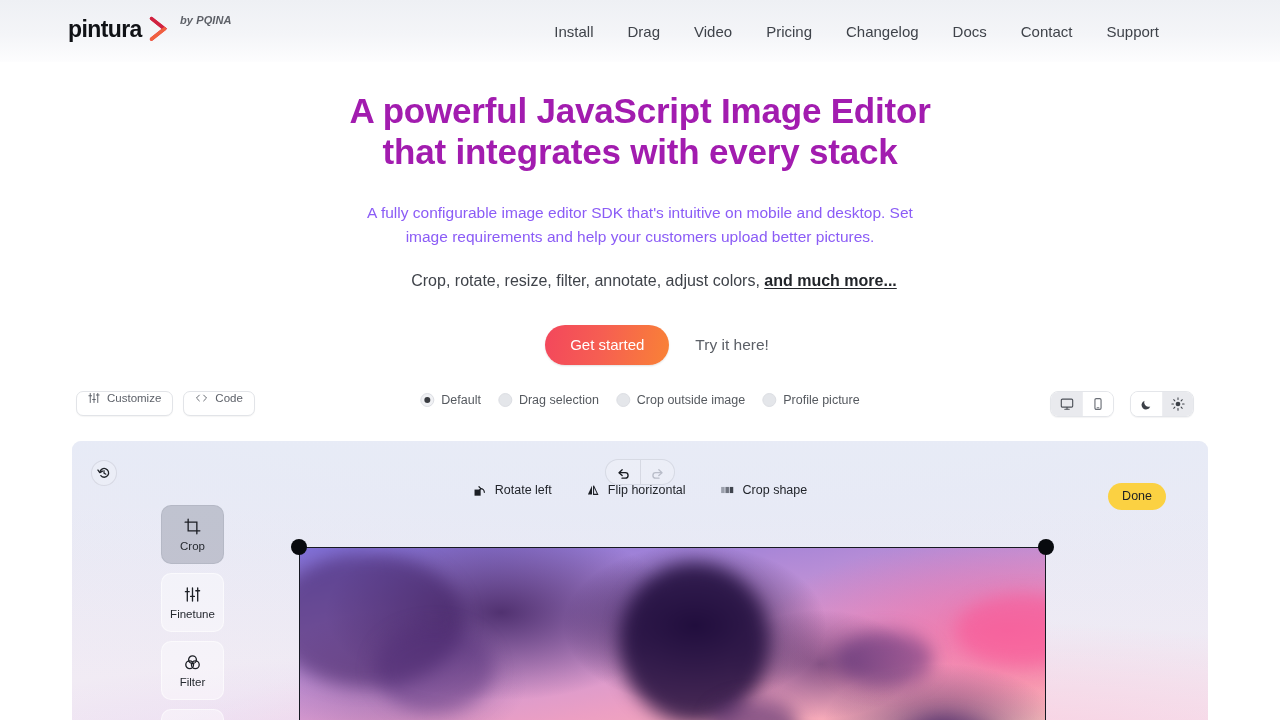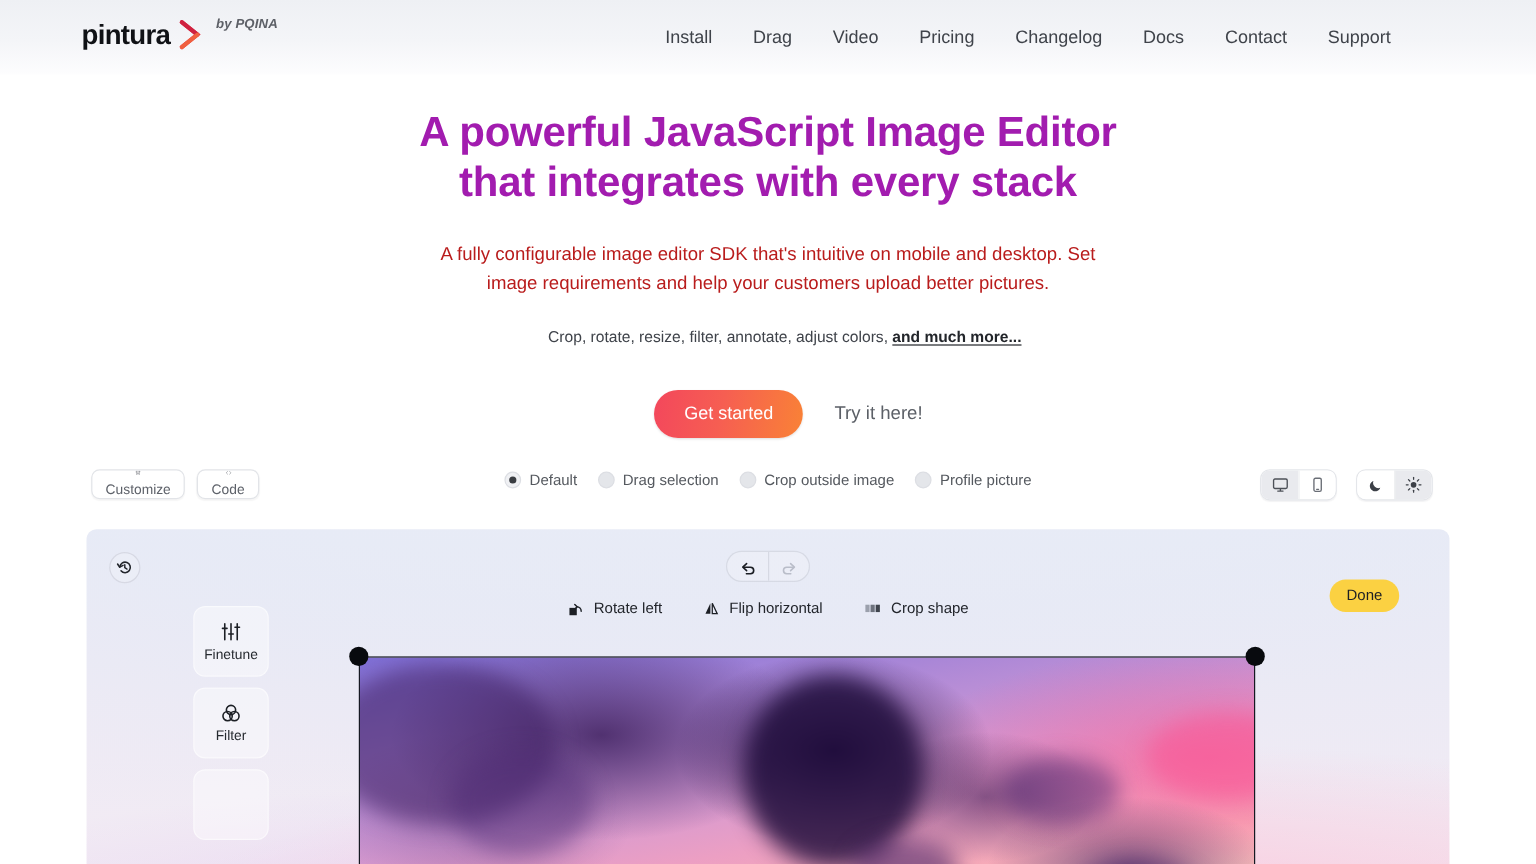--- a/index.html
+++ b/index.html
@@ -65,25 +65,25 @@
     font-weight: bold;
     color: #a21caf;
     letter-spacing: -0.2px;
   }
   .hero h1 .l2 { display: block; }
   .hero-sub {
     margin: 0 auto;
     width: 560px;
     font-size: 15.5px;
     line-height: 24px;
-    color: #b91c1c;
+    color: #8b5cf6;
     padding-top: 29px;
   }
   .hero-feats {
-    font-size: 13px;
+    font-size: 16px;
     line-height: 24px;
     color: #3f434a;
     padding-top: 20px;
     padding-left: 28px;
   }
   .hero-feats a {
     color: #22252a;
     font-weight: bold;
     text-decoration: underline;
     text-underline-offset: 2px;
@@ -120,33 +120,32 @@
     height: 38px;
     margin-top: 26px;
   }
   .ctrl-left {
     position: absolute;
     left: 76px; top: 0;
     display: flex; gap: 10px;
   }
   .pill-btn {
     display: inline-flex;
-    align-items: center;
+    align-items: flex-start;
     gap: 7px;
     height: 25px;
     padding: 0 11px;
     background: #fff;
     border: 1px solid #e2e4e8;
     border-radius: 7px;
     font-size: 11.5px;
     color: #5d6169;
     font-family: inherit;
     cursor: pointer;
     box-shadow: 0 1px 1px rgba(16,20,30,.04);
-    flex-direction: column;
   }
   .radio-group {
     position: absolute;
     left: 50%;
     transform: translateX(-50%);
     top: 2px;
     display: flex;
     align-items: center;
     gap: 17px;
   }
@@ -272,21 +271,21 @@
   .undo-btn {
     width: 34px; height: 24px;
     display: flex; align-items: center; justify-content: center;
     background: transparent;
     border: none;
     cursor: pointer;
   }
   .undo-btn + .undo-btn { border-left: 1px solid rgba(130,134,150,.20); }
   .crop-actions {
     position: absolute;
-    left: 50%; top: 59px;
+    left: 50%; top: 42px;
     transform: translateX(-50%);
     display: flex;
     gap: 34px;
     z-index: 6;
   }
   .crop-action {
     display: flex;
     align-items: center;
     gap: 8px;
     font-size: 12.5px;
@@ -491,20 +490,29 @@
 
   <button class="hist-btn">
     <svg width="14" height="14" viewBox="0 0 16 16">
       <path d="M3.3 7.3A5 5 0 1 1 4.4 11" fill="none" stroke="#22252b" stroke-width="1.5" stroke-linecap="round"></path>
       <polyline points="1.1,4.6 3.2,7.6 6.3,5.9" fill="none" stroke="#22252b" stroke-width="1.5" stroke-linecap="round" stroke-linejoin="round"></polyline>
       <polyline points="8,5.2 8,8.1 10.1,9.4" fill="none" stroke="#22252b" stroke-width="1.4" stroke-linecap="round"></polyline>
     </svg>
   </button>
 
   <div class="tool-rail">
+    <button class="tool-btn active">
+      <svg width="17" height="17" viewBox="0 0 18 18">
+        <g stroke="#1c1f25" stroke-width="1.4" stroke-linecap="round" fill="none">
+          <path d="M4.4 1.2 V13.6 H16.8"></path>
+            <path d="M1.2 4.4 H13.6 V16.8"></path>
+        </g>
+      </svg>
+      <span>Crop</span>
+    </button>
     <button class="tool-btn">
       <svg width="17" height="17" viewBox="0 0 18 18">
         <g stroke="#1c1f25" stroke-width="1.4" stroke-linecap="round">
           <line x1="3.5" y1="2" x2="3.5" y2="16"></line>
             <line x1="9" y1="2" x2="9" y2="16"></line>
             <line x1="14.5" y1="2" x2="14.5" y2="16"></line>
           <line x1="1.5" y1="6" x2="5.5" y2="6"></line>
             <line x1="7" y1="11" x2="11" y2="11"></line>
             <line x1="12.5" y1="5" x2="16.5" y2="5"></line>
         </g>

